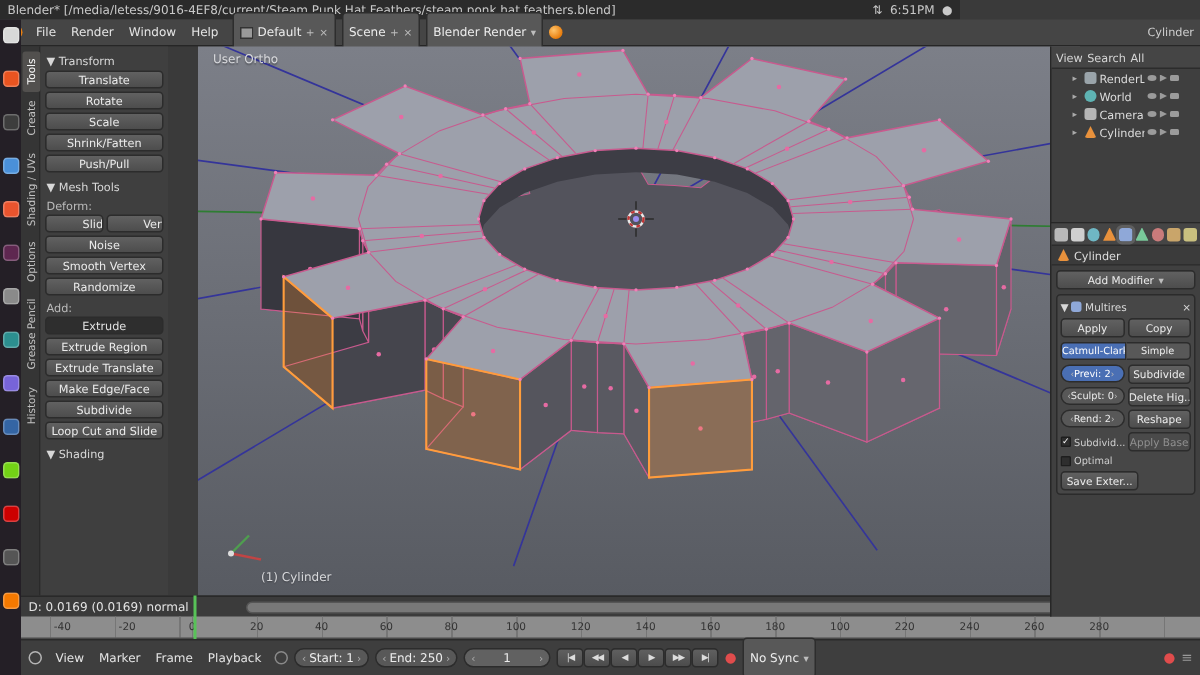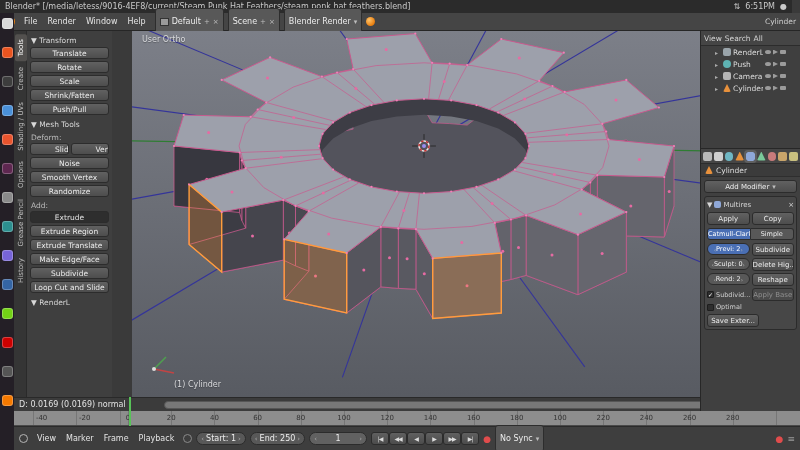--- a/index.html
+++ b/index.html
@@ -1,18 +1,18 @@
 <!DOCTYPE html>
 <html><head>
 <meta charset="utf-8">
 <style>
 *{margin:0;padding:0;box-sizing:border-box;font-family:"DejaVu Sans",sans-serif;}
 html,body{width:800px;height:450px;overflow:hidden;}
 body{position:relative;background:#3a3a3a;color:#ddd;}
-#titlebar{position:absolute;left:0;top:0;width:792px;height:13px;background:#2b2b2b;display:flex;align-items:center;gap:5px;padding:0 5px;font-size:8px;color:#c9c9c9;white-space:nowrap;}
+#titlebar{position:absolute;left:0;top:0;width:640px;height:13px;background:#2b2b2b;display:flex;align-items:center;gap:5px;padding:0 5px;font-size:8px;color:#c9c9c9;white-space:nowrap;}
 .sp{flex:1;}
 #menubar{position:absolute;left:0;top:13px;width:800px;height:18px;background:#454545;border-bottom:1px solid #262626;display:flex;align-items:center;gap:4px;padding:0 4px;font-size:8px;white-space:nowrap;}
 .menu{padding:1px 5px;color:#e4e4e4;border-radius:2px;cursor:default;}
 .ddown{display:inline-flex;align-items:center;gap:3px;background:#585858;border:1px solid #2d2d2d;border-radius:3px;height:27px;padding:0 4px;color:#ececec;}
 .mini{font-size:7px;color:#bdbdbd;font-weight:normal;}
 .blogo{width:11px;height:11px;border-radius:50%;background:radial-gradient(circle at 35% 35%,#ffc46b,#e87d0d 70%);display:inline-block;}
 .scr-ic{width:9px;height:8px;background:#9a9a9a;border:1px solid #333;display:inline-block;}
 .stats{color:#cfcfcf;font-size:7.5px;}
 #dock{position:absolute;left:0;top:13px;width:14px;height:437px;background:#241f26;padding-top:5px;}
 .dock-ic{width:11px;height:11px;border-radius:3px;margin:0 auto 18px;border:1px solid rgba(255,255,255,.25);}
@@ -157,21 +157,21 @@
       <div class="ts-btn">Noise</div>
       <div class="ts-btn">Smooth Vertex</div>
       <div class="ts-btn">Randomize</div>
       <div class="ts-lbl">Add:</div>
       <div class="ts-btn dark">Extrude</div>
       <div class="ts-btn">Extrude Region</div>
       <div class="ts-btn">Extrude Translate</div>
       <div class="ts-btn">Make Edge/Face</div>
       <div class="ts-btn">Subdivide</div>
       <div class="ts-btn">Loop Cut and Slide</div>
-      <div class="ts-hdr">▼ RenderL</div>
+      <div class="ts-hdr">▼ Shading</div>
     </div>
   </div>
 
 <div id="viewport">
   <svg id="gear" width="588" height="366" viewBox="0 0 588 366">
       <line x1="292" y1="115" x2="745.9851383558621" y2="175.82247559909237" stroke="#34349a" stroke-width="1.1"></line>
       <line x1="292" y1="115" x2="652.0408882659196" y2="266.05508827633673" stroke="#34349a" stroke-width="1.1"></line>
       <line x1="292" y1="115" x2="452.74946736306435" y2="335.82776588468846" stroke="#34349a" stroke-width="1.1"></line>
       <line x1="292" y1="115" x2="210.38535649654276" y2="346.42982195786885" stroke="#34349a" stroke-width="1.1"></line>
       <line x1="292" y1="115" x2="-10.110176552673522" y2="295.0204441329598" stroke="#34349a" stroke-width="1.1"></line>
@@ -450,21 +450,21 @@
         <span class="ol-lbl">RenderL...</span>
         <span class="ol-mini">
           <i class="eye"></i>
           <i class="cur"></i>
           <i class="cam"></i>
         </span>
       </div>
       <div class="ol-row">
         <span class="ol-exp">▸</span>
         <span class="ol-ic" style="background: rgb(94, 179, 179); border-radius: 50%;"></span>
-        <span class="ol-lbl">Push</span>
+        <span class="ol-lbl">World</span>
         <span class="ol-mini">
           <i class="eye"></i>
           <i class="cur"></i>
           <i class="cam"></i>
         </span>
       </div>
       <div class="ol-row">
         <span class="ol-exp">▸</span>
         <span class="ol-ic" style="background: rgb(181, 181, 181);"></span>
         <span class="ol-lbl">Camera</span>

